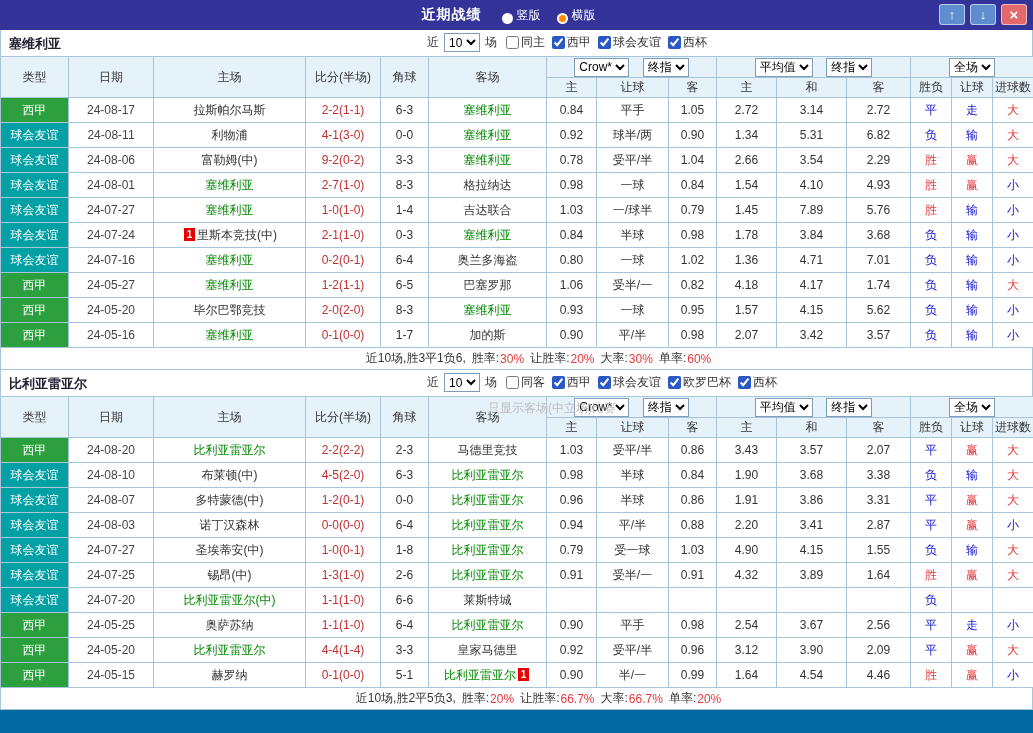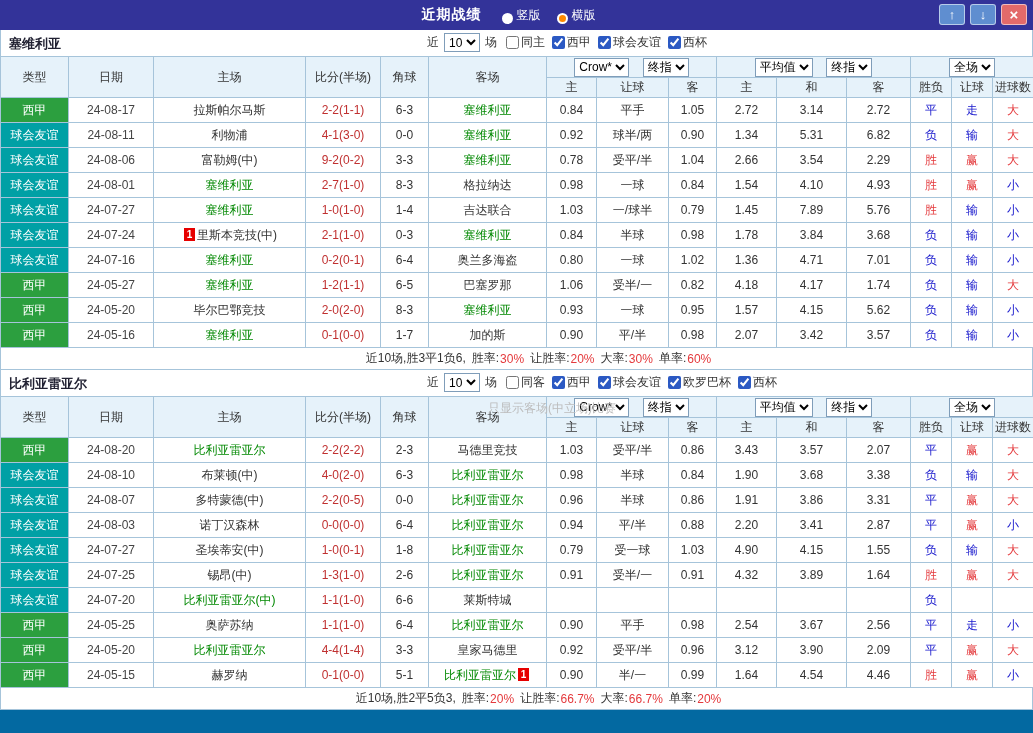--- a/index.html
+++ b/index.html
@@ -435,38 +435,38 @@
             <td class="c-odds">3.57</td>
             <td class="c-odds">2.07</td>
             <td class="c-res" style="color: rgb(20, 20, 204);">平</td>
             <td class="c-res" style="color: rgb(228, 57, 60);">赢</td>
             <td class="c-res" style="color: rgb(228, 57, 60);">大</td>
           </tr>
           <tr class="match-row">
             <td class="c-type" style="background: rgb(0, 160, 165);">球会友谊</td>
             <td class="c-date">24-08-10</td>
             <td class="c-team"><span class="team">布莱顿(中)</span></td>
-            <td class="c-score"><span class="score-text">4-0(2-0)</span></td>
+            <td class="c-score"><span class="score-text">4-5(2-0)</span></td>
             <td class="c-corner">6-3</td>
             <td class="c-team"><span class="team self">比利亚雷亚尔</span></td>
             <td class="c-odds">0.98</td>
             <td class="c-odds">半球</td>
             <td class="c-odds">0.84</td>
             <td class="c-odds">1.90</td>
             <td class="c-odds">3.68</td>
             <td class="c-odds">3.38</td>
             <td class="c-res" style="color: rgb(20, 20, 204);">负</td>
             <td class="c-res" style="color: rgb(20, 20, 204);">输</td>
             <td class="c-res" style="color: rgb(228, 57, 60);">大</td>
           </tr>
           <tr class="match-row">
             <td class="c-type" style="background: rgb(0, 160, 165);">球会友谊</td>
             <td class="c-date">24-08-07</td>
             <td class="c-team"><span class="team">多特蒙德(中)</span></td>
-            <td class="c-score"><span class="score-text">2-2(0-5)</span></td>
+            <td class="c-score"><span class="score-text">1-2(0-1)</span></td>
             <td class="c-corner">0-0</td>
             <td class="c-team"><span class="team self">比利亚雷亚尔</span></td>
             <td class="c-odds">0.96</td>
             <td class="c-odds">半球</td>
             <td class="c-odds">0.86</td>
             <td class="c-odds">1.91</td>
             <td class="c-odds">3.86</td>
             <td class="c-odds">3.31</td>
             <td class="c-res" style="color: rgb(20, 20, 204);">平</td>
             <td class="c-res" style="color: rgb(228, 57, 60);">赢</td>

